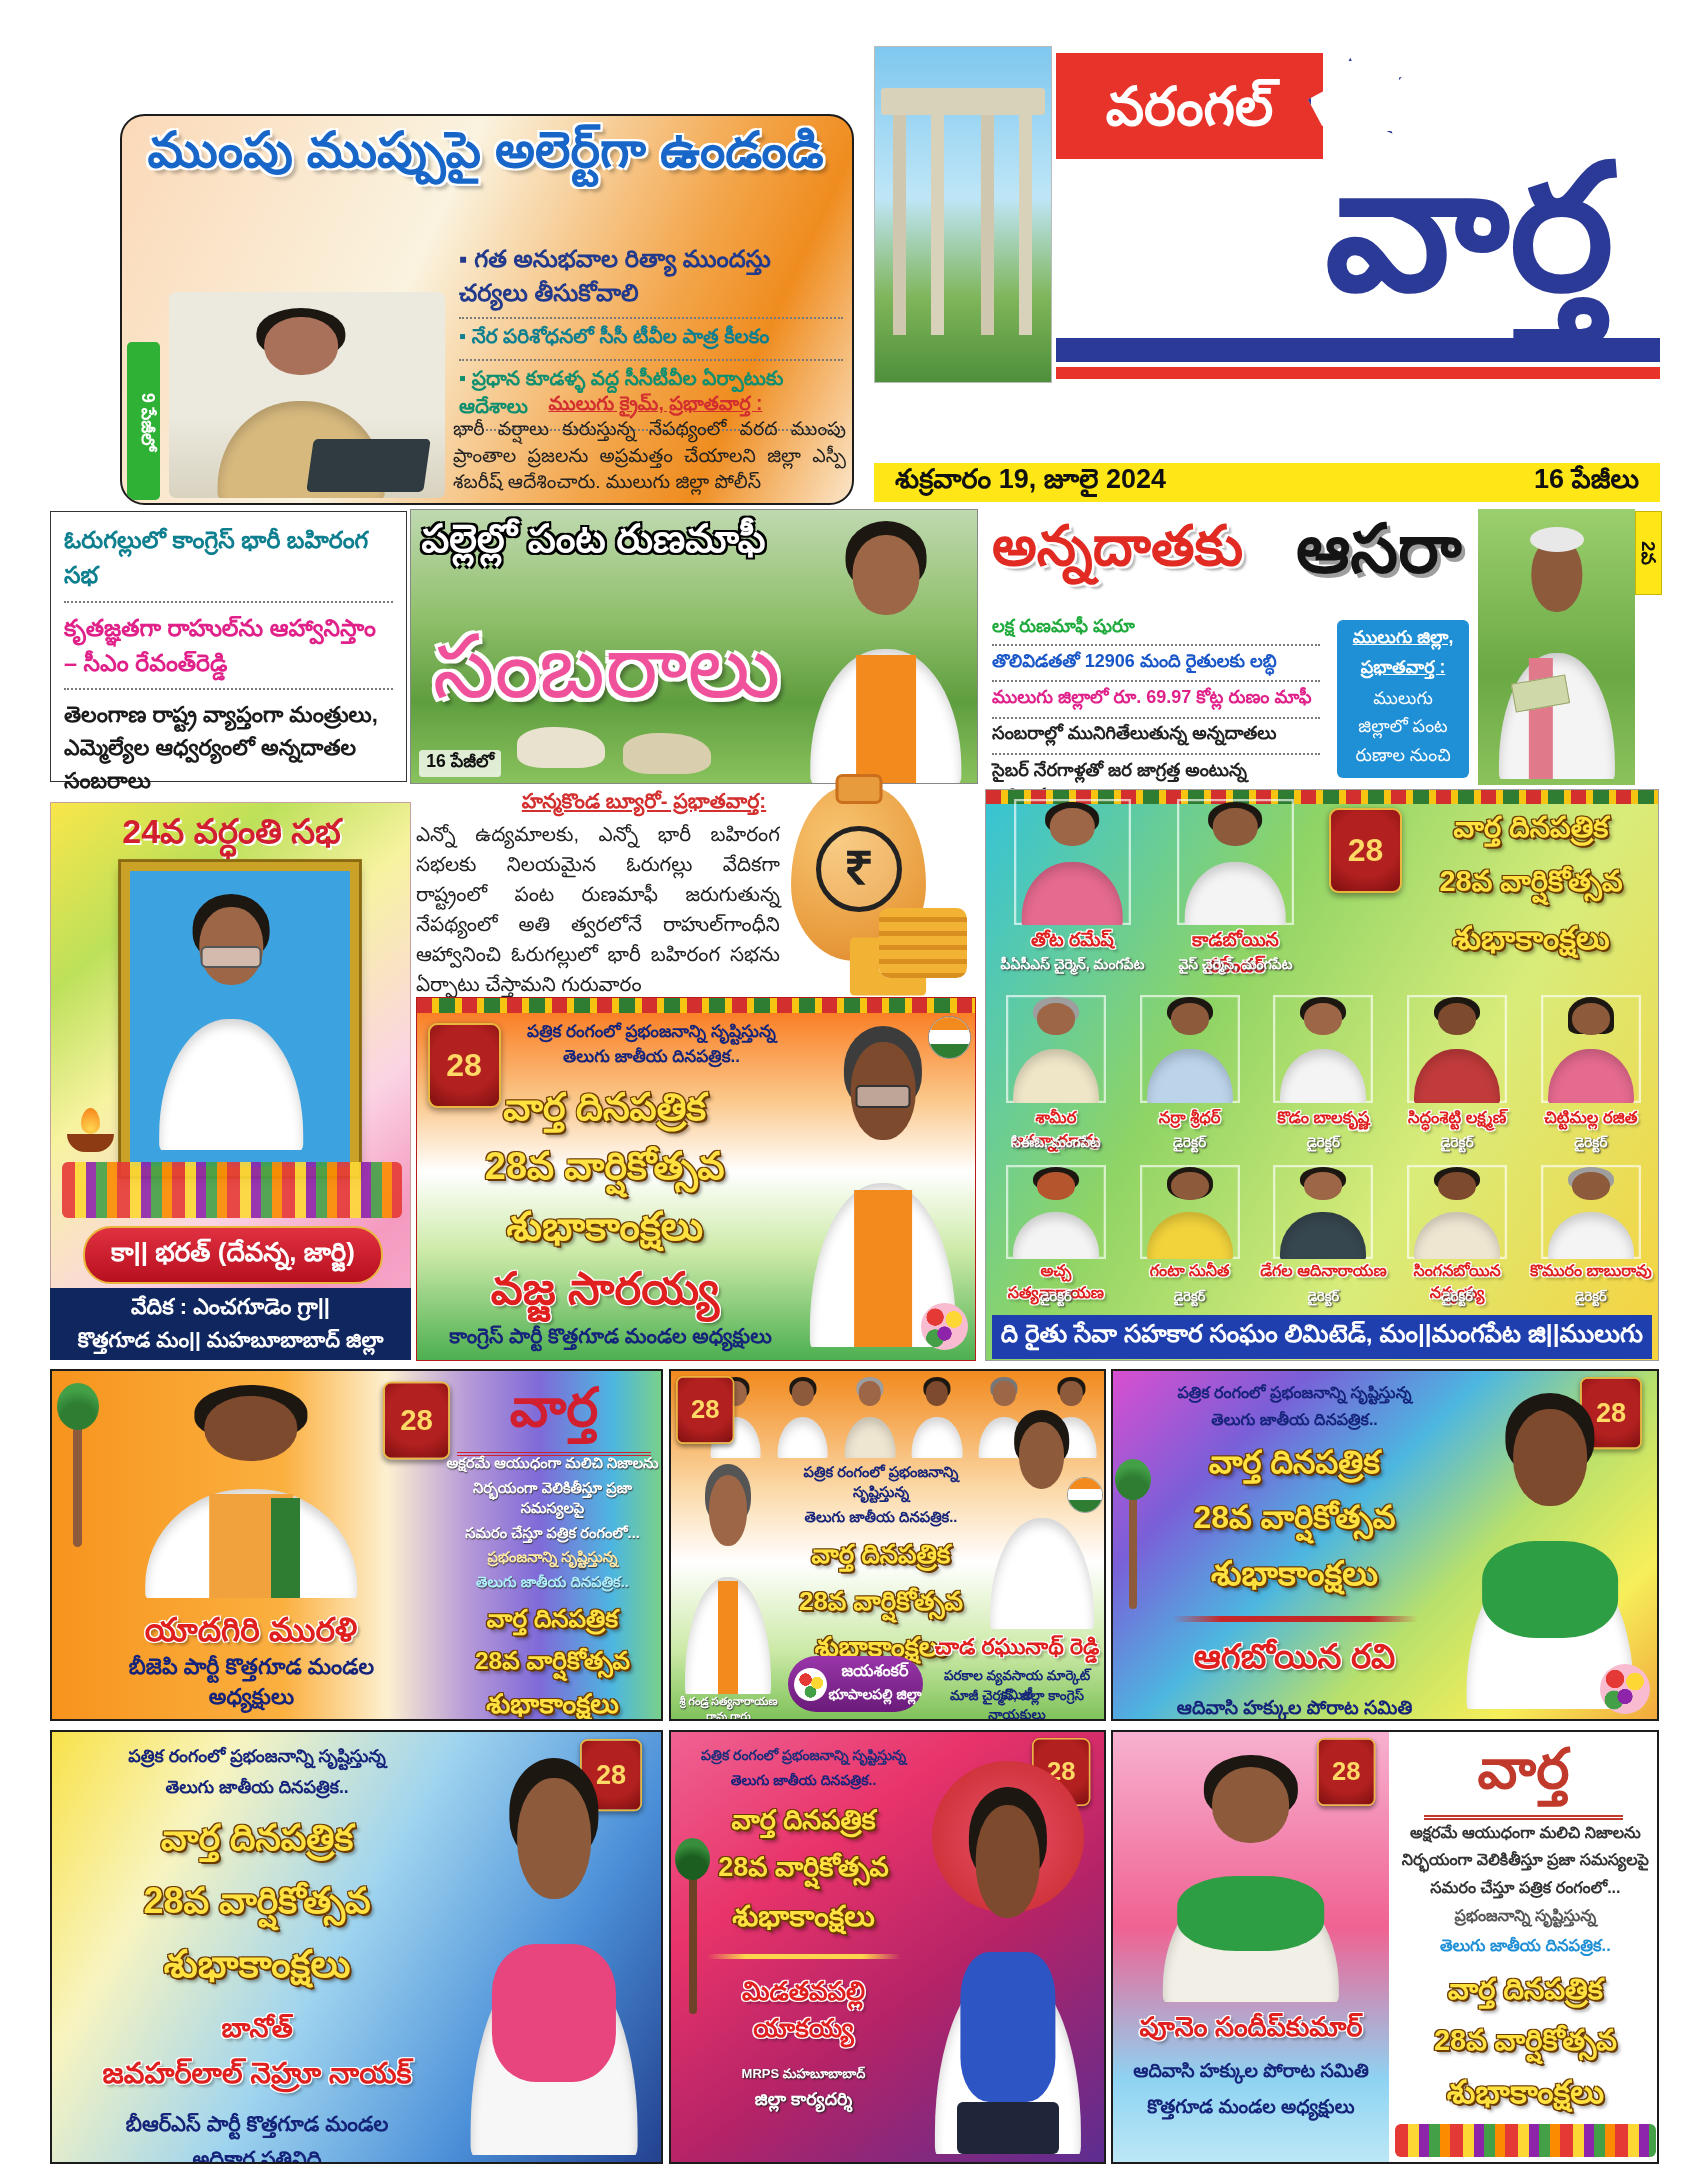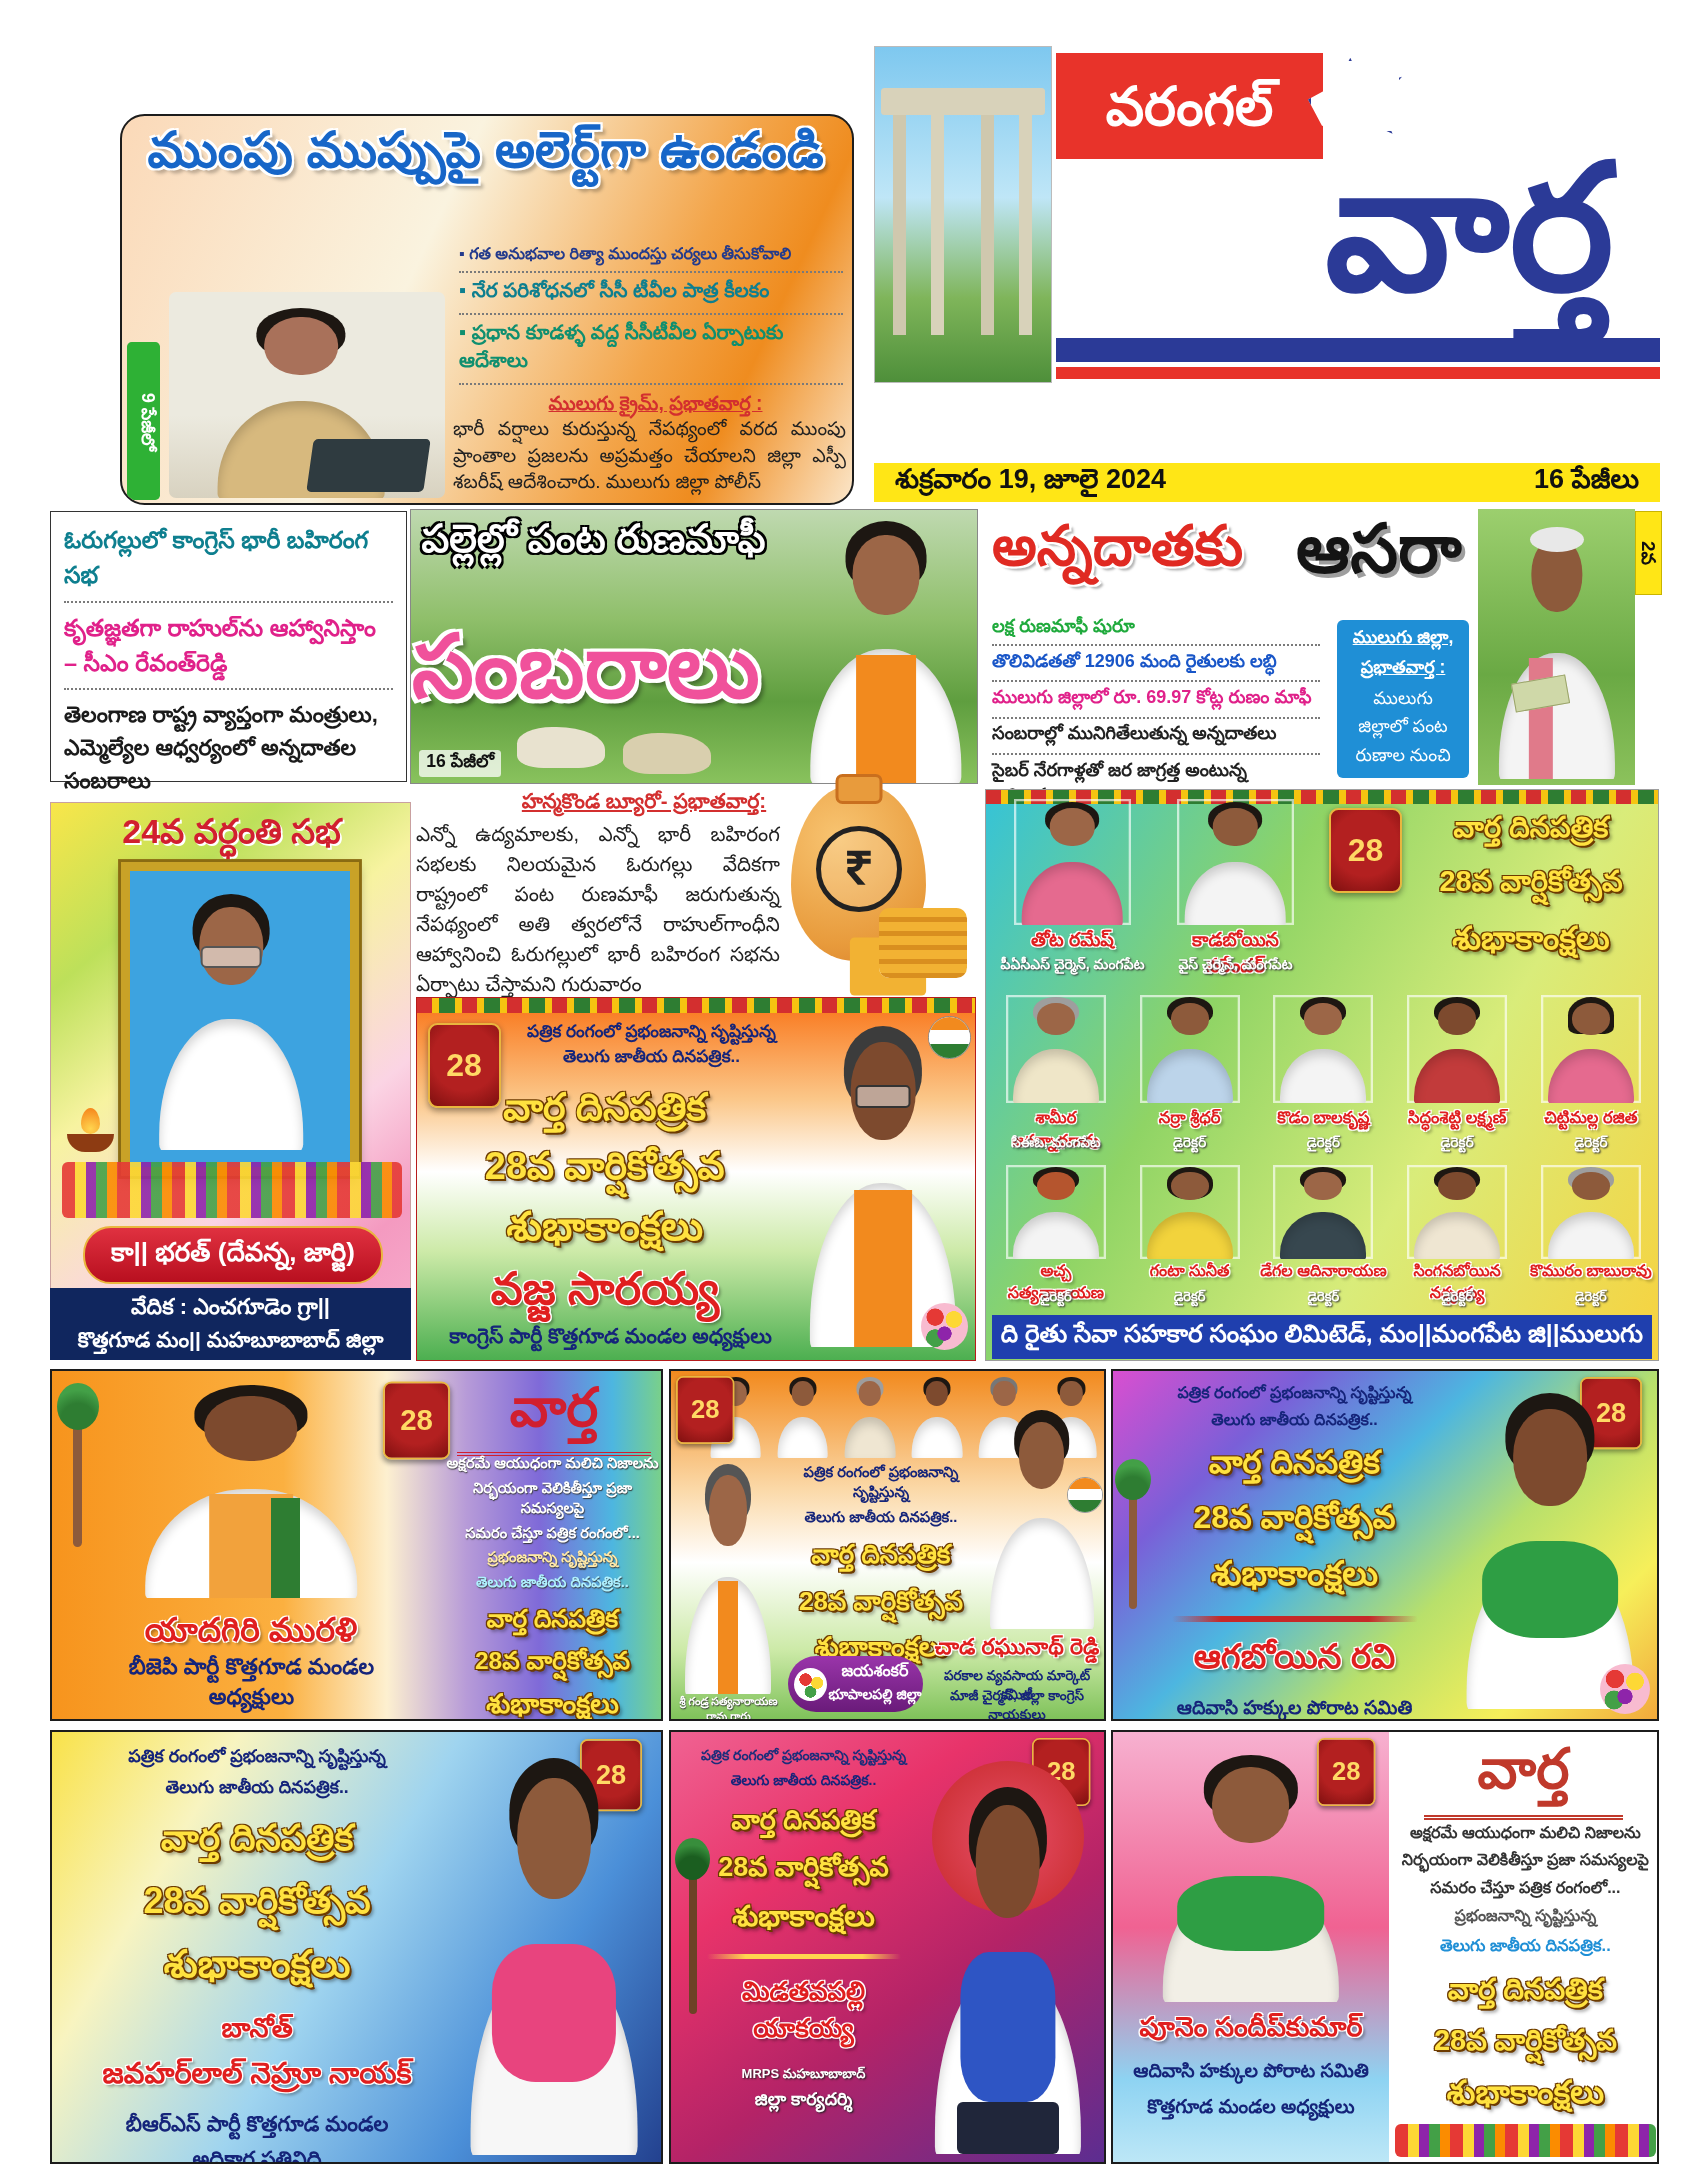--- a/index.html
+++ b/index.html
@@ -45,21 +45,21 @@
     <div class="abs vert center" style="left:4.7px;top:226px;width:33px;height:154px;background:#2eb135;color:#fff;font-size:17.6px;font-weight:bold;border-radius:4.7px;padding-top:3.5px;">9 పేజీలో</div>
     <div class="abs" style="left:47px;top:176px;width:276px;height:206px;background:linear-gradient(180deg,#eceadf 60%,#d8d2c0);border-radius:7px;overflow:hidden;">
       <div class="pers" style="left:35px;top:11.7px;width:194px;height:194px;--skin:#a9715a;--shirt:#d7b97e;">
         <i class="hair"></i>
           <i class="face"></i>
           <i class="torso"></i>
       </div>
       <div class="abs" style="left:141px;top:147px;width:117px;height:53px;background:#2f3b40;border-radius:4.7px;transform:skewX(-8deg);"></div>
     </div>
     <div class="abs" style="left:337px;top:124px;width:384px;">
-      <div class="dsep" style="padding:4.7px 0;font-size:16px;font-weight:bold;color:#233a8c;">▪ <span>గత అనుభవాల రిత్యా ముందస్తు చర్యలు తీసుకోవాలి</span></div>
+      <div class="dsep" style="padding:4.7px 0;font-size:24px;font-weight:bold;color:#233a8c;">▪ <span>గత అనుభవాల రిత్యా ముందస్తు చర్యలు తీసుకోవాలి</span></div>
       <div class="dsep" style="padding:5.9px 0;font-size:20px;font-weight:bold;color:#0e7f8f;">▪ <span>నేర పరిశోధనలో సీసీ టీవీల పాత్ర కీలకం</span></div>
       <div class="dsep" style="padding:5.9px 0;font-size:20px;font-weight:bold;color:#0f8f6f;">▪ <span>ప్రధాన కూడళ్ళ వద్ద సీసీటీవీల ఏర్పాటుకు ఆదేశాలు</span></div>
     </div>
     <div class="abs center" style="left:375px;top:276px;width:317px;font-size:19.4px;font-weight:bold;color:#d32f2f;text-decoration:underline;">ములుగు క్రైమ్, ప్రభాతవార్త :</div>
     <div class="abs" style="left:331px;top:300px;width:393px;height:82px;font-size:19px;color:#222;line-height:1.4;text-align:justify;">భారీ వర్షాలు కురుస్తున్న నేపథ్యంలో వరద ముంపు ప్రాంతాల ప్రజలను అప్రమత్తం చేయాలని జిల్లా ఎస్పీ శబరీష్ ఆదేశించారు. ములుగు జిల్లా పోలీస్</div>
   </div>
 
   <div class="abs" style="left:874px;top:46px;width:176px;height:335px;overflow:hidden;border:1.2px solid #bbb;
               background:linear-gradient(180deg,#7ec8ef 0%,#bfe6f7 45%,#7fb55a 75%,#4e8f3a 100%);">
     <div class="abs" style="left:17.6px;top:65px;width:13px;height:223px;background:#cfc8ae;"></div>
@@ -86,22 +86,22 @@
   <div class="abs" style="left:50px;top:511px;width:357px;height:271px;border:1.8px solid #333;box-sizing:border-box;padding:10.6px 13px;background:#fff;">
     <div class="teal dsep" style="font-size:23.5px;line-height:1.5;padding-bottom:8.2px;">ఓరుగల్లులో కాంగ్రెస్ భారీ బహిరంగ సభ</div>
     <div class="magenta dsep" style="font-size:23.5px;line-height:1.45;padding:8.2px 0;">కృతజ్ఞతగా రాహుల్‌ను ఆహ్వానిస్తాం – సీఎం రేవంత్‌రెడ్డి</div>
     <div style="font-size:22px;line-height:1.5;color:#1b1b1b;font-weight:bold;padding-top:8.2px;">తెలంగాణ రాష్ట్ర వ్యాప్తంగా మంత్రులు, ఎమ్మెల్యేల ఆధ్వర్యంలో అన్నదాతల సంబరాలు</div>
   </div>
 
   <div class="abs" style="left:410px;top:509px;width:566px;height:273px;overflow:hidden;border:1.2px solid #888;
               background:linear-gradient(180deg,#bfd9b0 0%,#8fbf6a 40%,#5f9e3f 70%,#89c25d 100%);">
     <div class="abs" style="left:10.6px;top:7px;width:375px;font-size:39px;font-weight:bold;color:#fff;line-height:1.15;
                 text-shadow:2.3px 2.3px 0 #000,-2.3px -2.3px 0 #000,2.3px -2.3px 0 #000,-2.3px 2.3px 0 #000;">పల్లెల్లో పంట రుణమాఫీ</div>
-    <div class="abs" style="left:1px;top:106px;width:375px;font-size:88px;font-weight:bold;color:#f0519b;
-                text-shadow:3.5px 3.5px 0 #fff,-3.5px -3.5px 0 #fff,3.5px -3.5px 0 #fff,-3.5px 3.5px 0 #fff,5.9px 7px 4.7px rgba(0,0,0,.35);">సంబరాలు</div>
+    <div class="abs" style="left:8px;top:106px;width:375px;font-size:88px;font-weight:normal;color:#f0519b;
+                text-shadow:3.5px 3.5px 0 #fff,-3.5px -3.5px 0 #fff,3.5px -3.5px 0 #fff,-3.5px 3.5px 0 #fff,5.9px 7px 4.7px rgba(0,0,0,.35);text-align:center;">సంబరాలు</div>
     <div class="pers" style="left:387px;top:5.9px;width:176px;height:267px;--skin:#9c6647;--shirt:#ffffff;--scarf:#f28a1e;">
       <i class="hair"></i>
         <i class="face"></i>
         <i class="torso"></i>
         <i class="scarf"></i>
     </div>
     <div class="abs" style="left:106px;top:217px;width:88px;height:41px;background:#e8e2cf;border-radius:40% 55% 30% 30%;box-shadow:106px 5.9px 0 #d9cfae;"></div>
     <div class="abs" style="left:8.2px;bottom:5.9px;font-size:17.6px;font-weight:bold;color:#111;background:rgba(255,255,255,.75);padding:1.2px 7px;border-radius:3.5px;">16 పేజీలో</div>
   </div>
 

